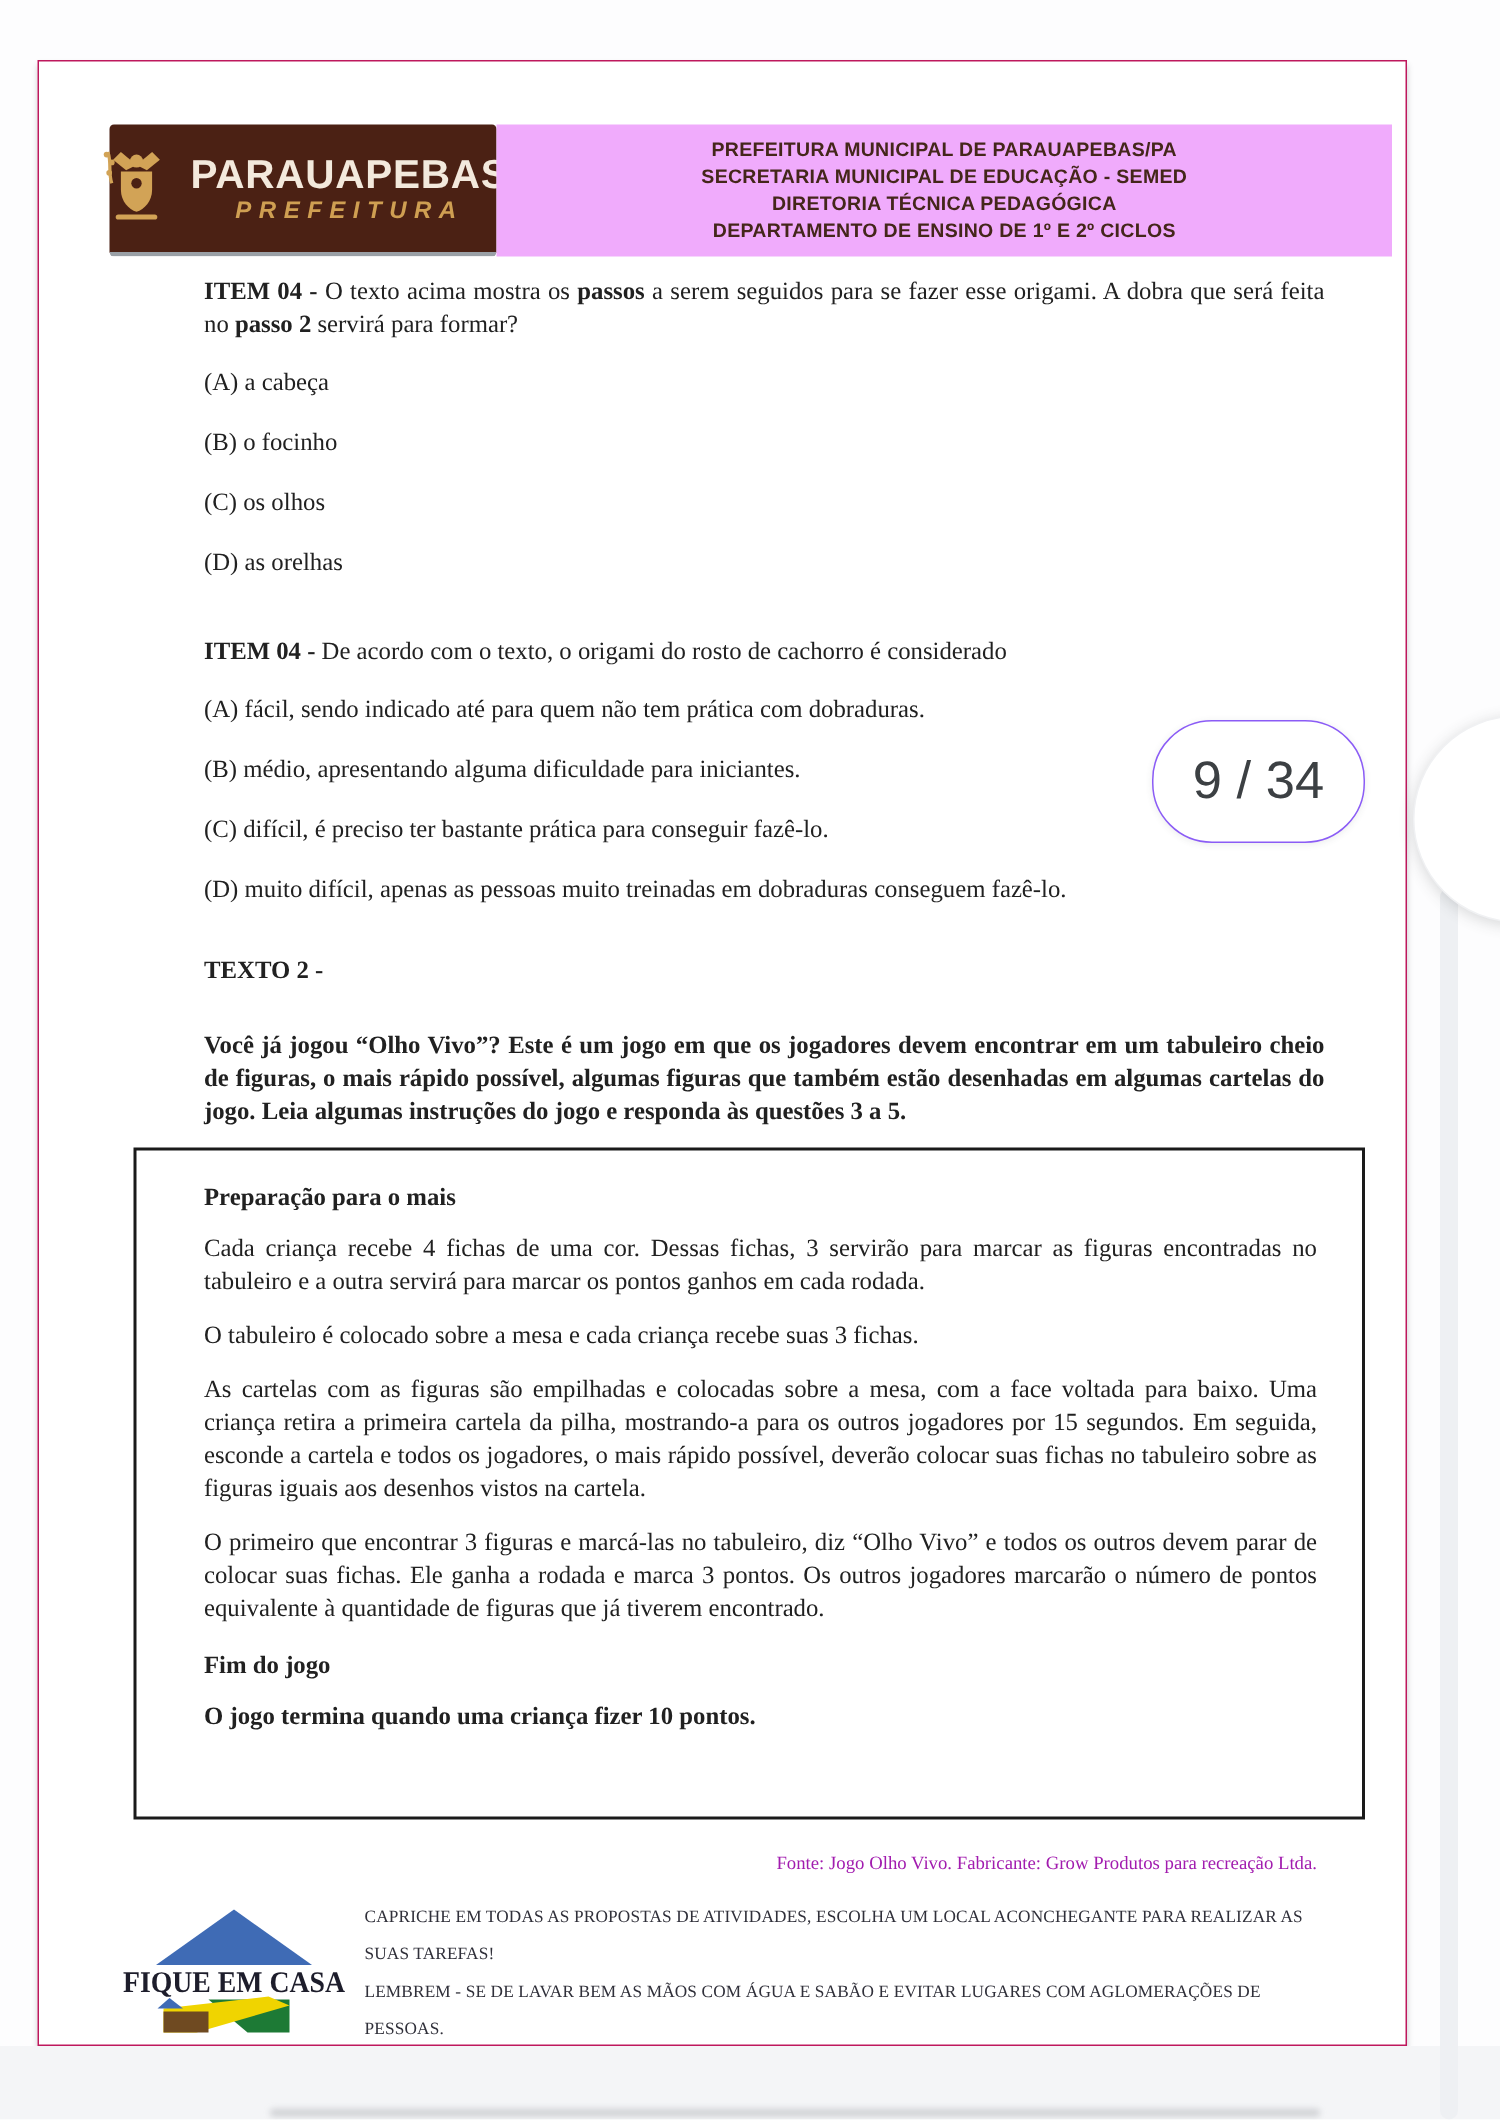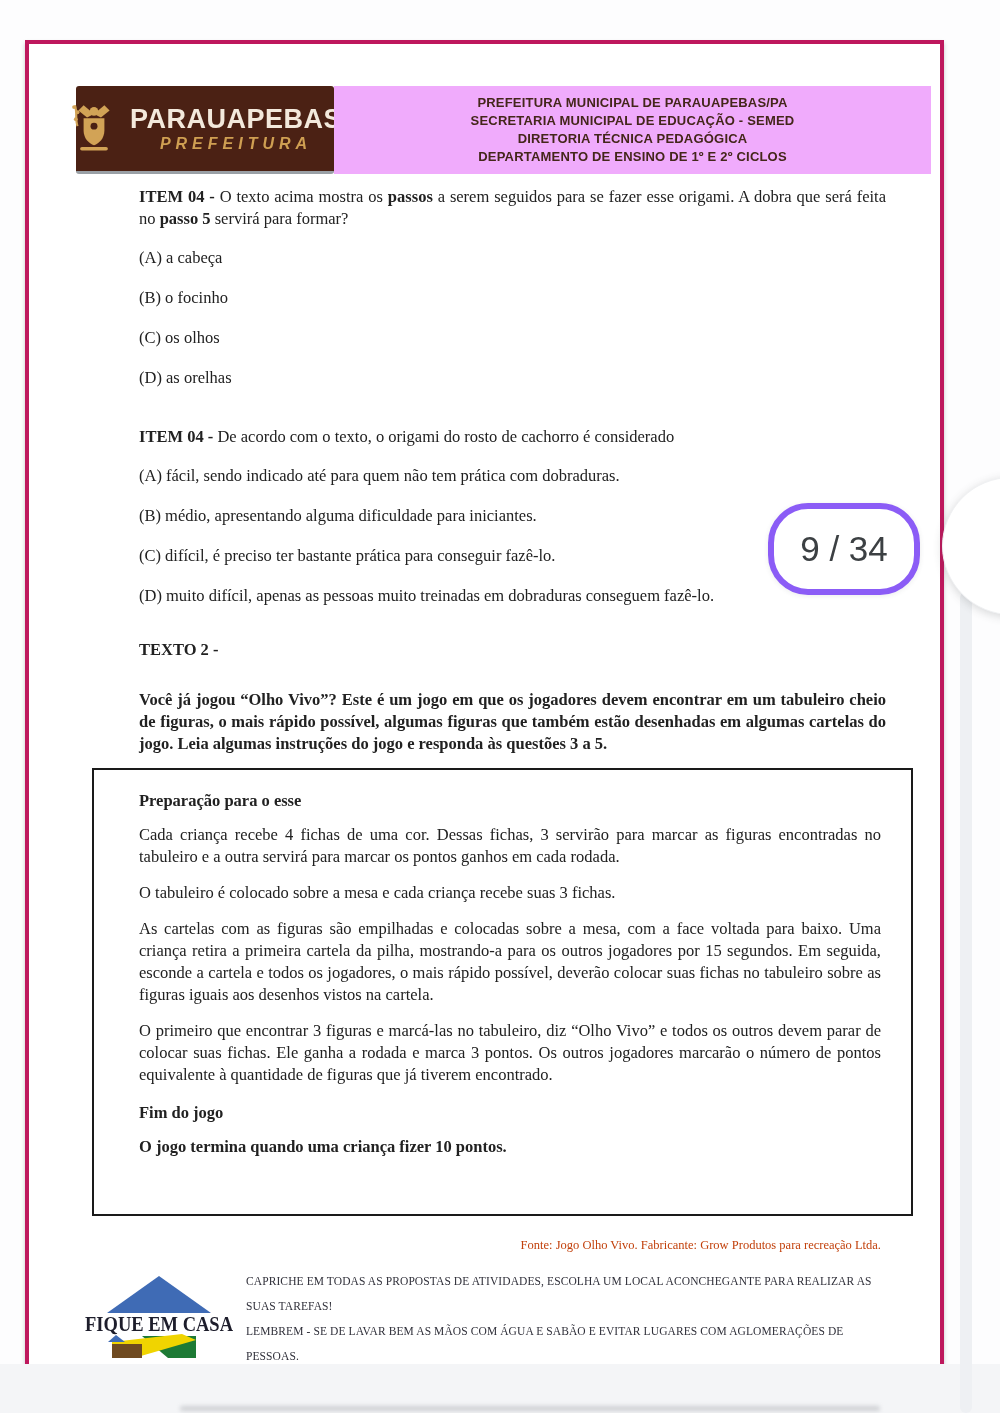--- a/index.html
+++ b/index.html
@@ -21,32 +21,32 @@
   .scrollbar-track {
     position:absolute; left:960px; top:592px; width:12px; height:821px;
     background:#eef0f3; border-radius:6px; z-index:5;
   }
   .scroll-handle {
     position:absolute; left:942px; top:477px; width:136px; height:136px;
     background:#ffffff; border:1px solid #f0f1f3; border-radius:50%;
     box-shadow:0 2px 10px rgba(60,64,67,.20); z-index:6;
   }
   .page-indicator {
-    position:absolute; left:768px; top:503px; width:140px; height:80px;
-    background:#ffffff; border:6px solid #8b5cf6; border-radius:40px;
+    position:absolute; left:768px; top:480px; width:140px; height:80px;
+    background:#ffffff; border:1px solid #8b5cf6; border-radius:40px;
     box-shadow:0 1px 5px rgba(60,64,67,.10);
     display:flex; align-items:center; justify-content:center;
     font-family:"Liberation Sans", sans-serif; font-size:35px; color:#3c4043;
     z-index:7;
   }
 
   
   .page {
     position:absolute; left:25px; top:40px; width:911px; height:1322px;
-    background:#ffffff; border:4px solid #be185d;
+    background:#ffffff; border:1px solid #be185d;
     box-shadow:0 3px 4px rgba(60,64,67,.28);
   }
 
   
   .header-band {
     position:absolute; left:47px; top:42px; width:855px; height:88px;
     display:flex;
   }
   .logo-box {
     width:258px; background:#4b2114; border-radius:3px;
@@ -90,21 +90,21 @@
     border:2px solid #1a1a1a;
     padding:20px 30px 56px 45px;
   }
   .game-box h4 { margin:16px 0 12px; font-size:16.5px; font-weight:bold; }
   .game-box h4:first-child { margin-top:0; }
   .game-box p { margin:0 0 14px; text-align:justify; }
   .game-box p.bold { font-weight:bold; margin-bottom:0; }
 
   .fonte {
     margin:18px 5px 0 0; text-align:right;
-    font-size:12.5px; color:#c2410c;
+    font-size:12.5px; color:#a21caf;
   }
 
   .footer {
     margin-top:13px; margin-left:-55px;
     display:flex; align-items:center; gap:12px;
   }
   .fique-logo { flex:0 0 150px; }
   .footer-lines { font-size:11.5px; line-height:25px; color:#30303a; letter-spacing:.1px; }
 </style>
 </head>
@@ -139,40 +139,40 @@
       <div class="header-line">PREFEITURA MUNICIPAL DE PARAUAPEBAS/PA</div>
       <div class="header-line">SECRETARIA MUNICIPAL DE EDUCAÇÃO - SEMED</div>
       <div class="header-line">DIRETORIA TÉCNICA PEDAGÓGICA</div>
       <div class="header-line">DEPARTAMENTO DE ENSINO DE 1º E 2º CICLOS</div>
     </div>
   </div>
 
   <div class="content">
 
     <div class="question">
-      <p class="q-stem"><span class="b">ITEM 04 - </span><span>O texto acima mostra os </span><span class="b">passos</span><span> a serem seguidos para se fazer esse origami. A dobra que será feita no </span><span class="b">passo 5</span><span> servirá para formar?</span></p>
+      <p class="q-stem"><span class="b">ITEM 04 - </span><span>O texto acima mostra os </span><span class="b">passos</span><span> a serem seguidos para se fazer esse origami. A dobra que será feita no </span><span class="b">passo 2</span><span> servirá para formar?</span></p>
       <p class="option">(A) a cabeça</p>
       <p class="option">(B) o focinho</p>
       <p class="option">(C) os olhos</p>
       <p class="option">(D) as orelhas</p>
     </div>
 
     <div class="question">
       <p class="q-stem"><span class="b">ITEM 04 - </span><span>De acordo com o texto, o origami do rosto de cachorro é considerado</span></p>
       <p class="option">(A) fácil, sendo indicado até para quem não tem prática com dobraduras.</p>
       <p class="option">(B) médio, apresentando alguma dificuldade para iniciantes.</p>
       <p class="option">(C) difícil, é preciso ter bastante prática para conseguir fazê-lo.</p>
       <p class="option">(D) muito difícil, apenas as pessoas muito treinadas em dobraduras conseguem fazê-lo.</p>
     </div>
 
     <p class="texto2-label">TEXTO 2 -</p>
     <p class="texto2-intro">Você já jogou “Olho Vivo”? Este é um jogo em que os jogadores devem encontrar em um tabuleiro cheio de figuras, o mais rápido possível, algumas figuras que também estão desenhadas em algumas cartelas do jogo. Leia algumas instruções do jogo e responda às questões 3 a 5.</p>
 
     <div class="game-box">
-      <h4>Preparação para o esse</h4>
+      <h4>Preparação para o mais</h4>
       <p>Cada criança recebe 4 fichas de uma cor. Dessas fichas, 3 servirão para marcar as figuras encontradas no tabuleiro e a outra servirá para marcar os pontos ganhos em cada rodada.</p>
       <p>O tabuleiro é colocado sobre a mesa e cada criança recebe suas 3 fichas.</p>
       <p>As cartelas com as figuras são empilhadas e colocadas sobre a mesa, com a face voltada para baixo. Uma criança retira a primeira cartela da pilha, mostrando-a para os outros jogadores por 15 segundos. Em seguida, esconde a cartela e todos os jogadores, o mais rápido possível, deverão colocar suas fichas no tabuleiro sobre as figuras iguais aos desenhos vistos na cartela.</p>
       <p>O primeiro que encontrar 3 figuras e marcá-las no tabuleiro, diz “Olho Vivo” e todos os outros devem parar de colocar suas fichas. Ele ganha a rodada e marca 3 pontos. Os outros jogadores marcarão o número de pontos equivalente à quantidade de figuras que já tiverem encontrado.</p>
       <h4>Fim do jogo</h4>
       <p class="bold">O jogo termina quando uma criança fizer 10 pontos.</p>
     </div>
 
     <p class="fonte">Fonte: Jogo Olho Vivo. Fabricante: Grow  Produtos para recreação Ltda.</p>
 

